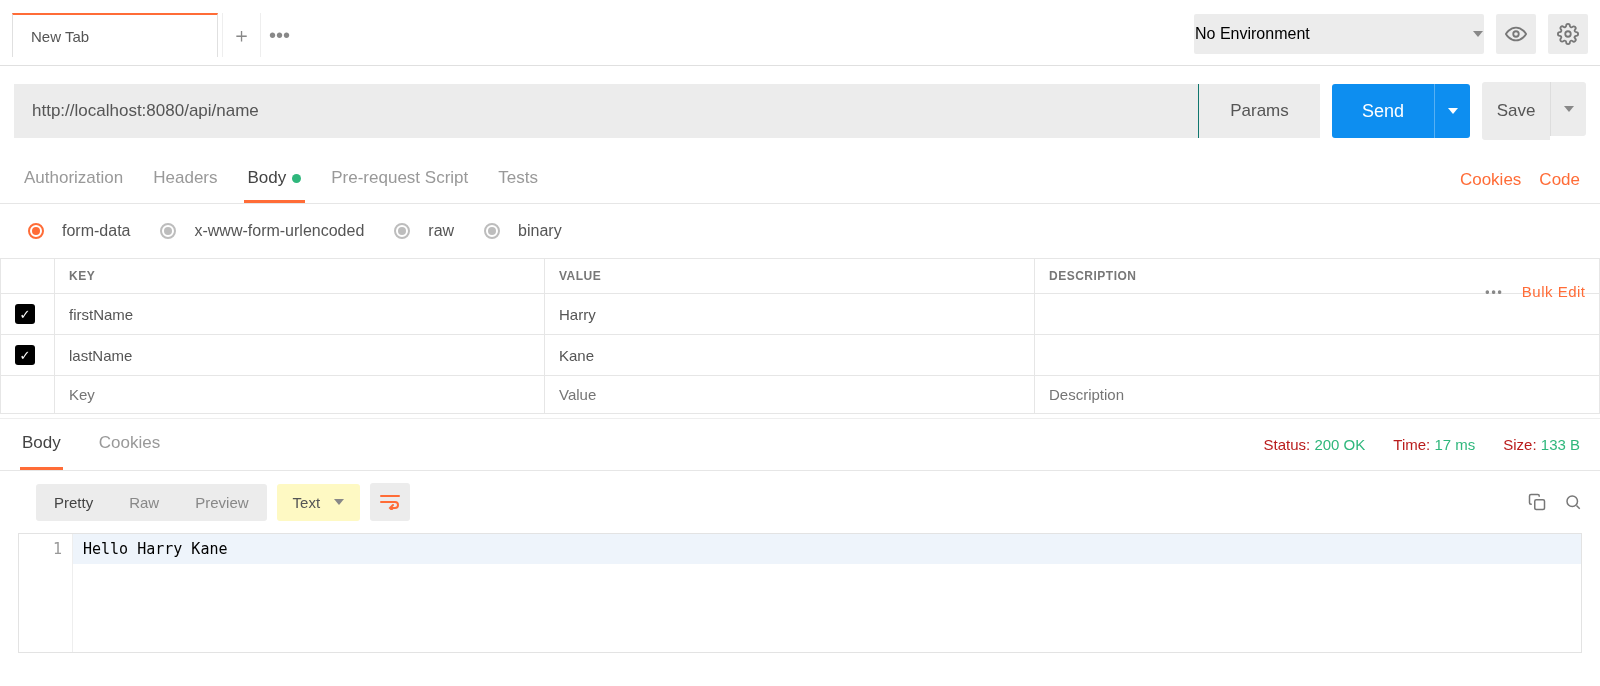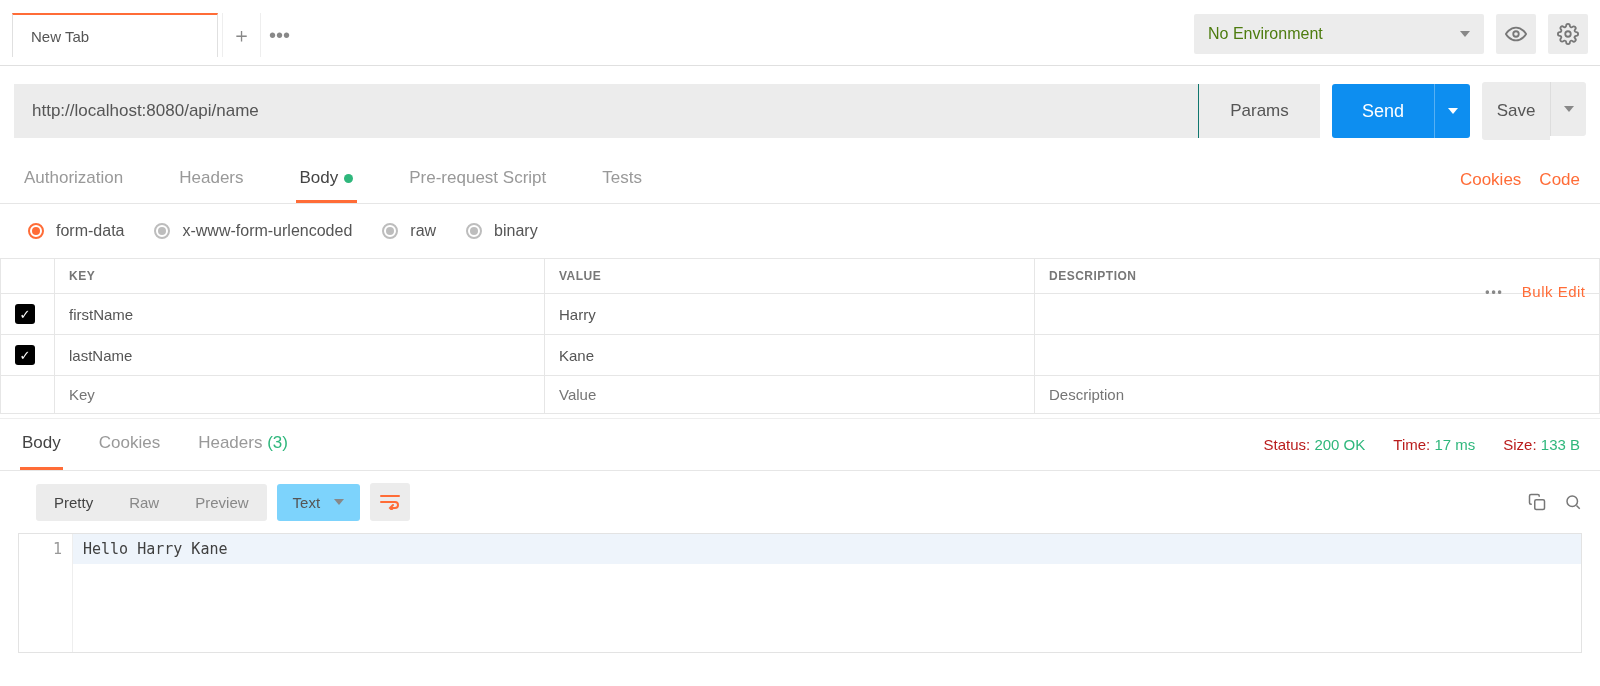--- a/index.html
+++ b/index.html
@@ -67,22 +67,22 @@
     gap: 12px;
     padding-top: 14px;
   }
   .env-select {
     height: 40px;
     width: 290px;
     background: #ececec;
     display: flex;
     align-items: center;
     justify-content: space-between;
-    padding: 0 14px;
-    color: #4d7c0f;
+    padding: 0 1px;
+    color: #000000;
     font-size: 16px;
     border-radius: 2px;
     cursor: pointer;
   }
   .gray-square {
     width: 40px;
     height: 40px;
     background: #ececec;
     display: flex;
     align-items: center;
@@ -188,41 +188,41 @@
   }
   
   .req-tabs {
     display: flex;
     align-items: center;
     justify-content: space-between;
     padding: 0 20px;
     border-bottom: 1px solid #e6e6e6;
     margin-top: 16px;
   }
-  .req-tabs-left { display:flex; gap: 48px; }
+  .req-tabs-left { display:flex; gap: 22px; }
   .req-tab {
     padding: 12px 4px;
     font-size: 17px;
     color: #999;
     cursor: pointer;
     border-bottom: 3px solid transparent;
   }
   .req-tab.active { color: #444; border-bottom-color: #ff6c37; }
   .green-dot {
     display:inline-block; width:9px; height:9px; background:#2fb77c;
     border-radius:50%; margin-left:6px; vertical-align:middle;
   }
   .req-tabs-right { display:flex; gap: 18px; }
   .orange-link { color:#ff6c37; font-size:17px; cursor:pointer; }
   
   .radio-row {
     display:flex; align-items:center; gap: 30px;
     padding: 18px 28px;
   }
-  .radio-item { display:flex; align-items:center; gap:12px; font-size:16px; color:#555; cursor:pointer; }
+  .radio-item { display:flex; align-items:center; gap:18px; font-size:16px; color:#555; cursor:pointer; }
   .radio {
     width:16px; height:16px; border:2px solid #bdbdbd; border-radius:50%;
     display:inline-flex; align-items:center; justify-content:center;
   }
   .radio.active { border-color:#ff6c37; }
   .radio.active::after {
     content:""; width:8px; height:8px; background:#ff6c37; border-radius:50%;
   }
   .radio.inactive::after {
     content:""; width:8px; height:8px; background:#bdbdbd; border-radius:50%;
@@ -278,42 +278,42 @@
   }
   .resp-toolbar-left { display:flex; align-items:center; gap:10px; }
   .pill-group {
     display:flex; background:#ececec; border-radius:3px; overflow:hidden;margin-left:18px;
   }
   .pill {
     padding:10px 18px; font-size:15px; color:#888; cursor:pointer;
   }
   .pill.active { color:#444; }
   .type-select {
-    display:flex; align-items:center; gap:14px; background:#7dd3fc;
+    display:flex; align-items:center; gap:14px; background:#fef9c3;
     padding:10px 16px; border-radius:3px; font-size:15px; color:#555;
     cursor:pointer;
   }
   .wrap-btn {
     width:40px; height:38px; background:#ececec; border-radius:3px;
     display:flex; align-items:center; justify-content:center; cursor:pointer;
   }
   .resp-toolbar-right { display:flex; gap:18px; color:#777; }
   .tool-icon { cursor:pointer; font-size:18px; }
   
   .resp-body {
     margin: 0 18px; border:1px solid #e3e3e3; height:120px;
     display:flex; font-family: "Menlo","Consolas",monospace; font-size:15px;
   }
   .gutter {
     width:54px; background:#fff; border-right:1px solid #eee;
     text-align:right; padding:6px 10px 0 0; color:#999;
   }
   .code-area { flex:1; }
   .code-line {
-    padding:6px 10px; background:#eef4fb; color:#404040;
+    padding:6px 10px; background:#eef4fb; color:#000000;
   }
   .caret-down {
     width:0; height:0; border-left:5px solid transparent;
     border-right:5px solid transparent; border-top:6px solid #888;
     display:inline-block;
   }
   .caret-down.white { border-top-color:#fff; }
   svg { display:block; }
 </style>
 </head>
@@ -445,24 +445,20 @@
     <td><input class="placeholder" placeholder="Value" style=""></td>
     <td><input class="placeholder" placeholder="Description" style=""></td>
   </tr>
 </tbody>
   </table>
 
 <div class="resp-tabs">
   <div class="resp-tabs-left">
     <div class="resp-tab active"><span>Body</span></div>
     <div class="resp-tab"><span>Cookies</span></div>
-    <div class="resp-tab">
-      <span>Headers</span>
-      <span class="hdr-count">(3)</span>
-    </div>
   </div>
   <div class="resp-meta">
     <span><span class="lbl">Status:</span> <span class="val">200 OK</span></span>
     <span><span class="lbl">Time:</span> <span class="val">17 ms</span></span>
     <span><span class="lbl">Size:</span> <span class="val">133 B</span></span>
   </div>
 </div>
 
 <div class="resp-toolbar">
   <div class="resp-toolbar-left">

